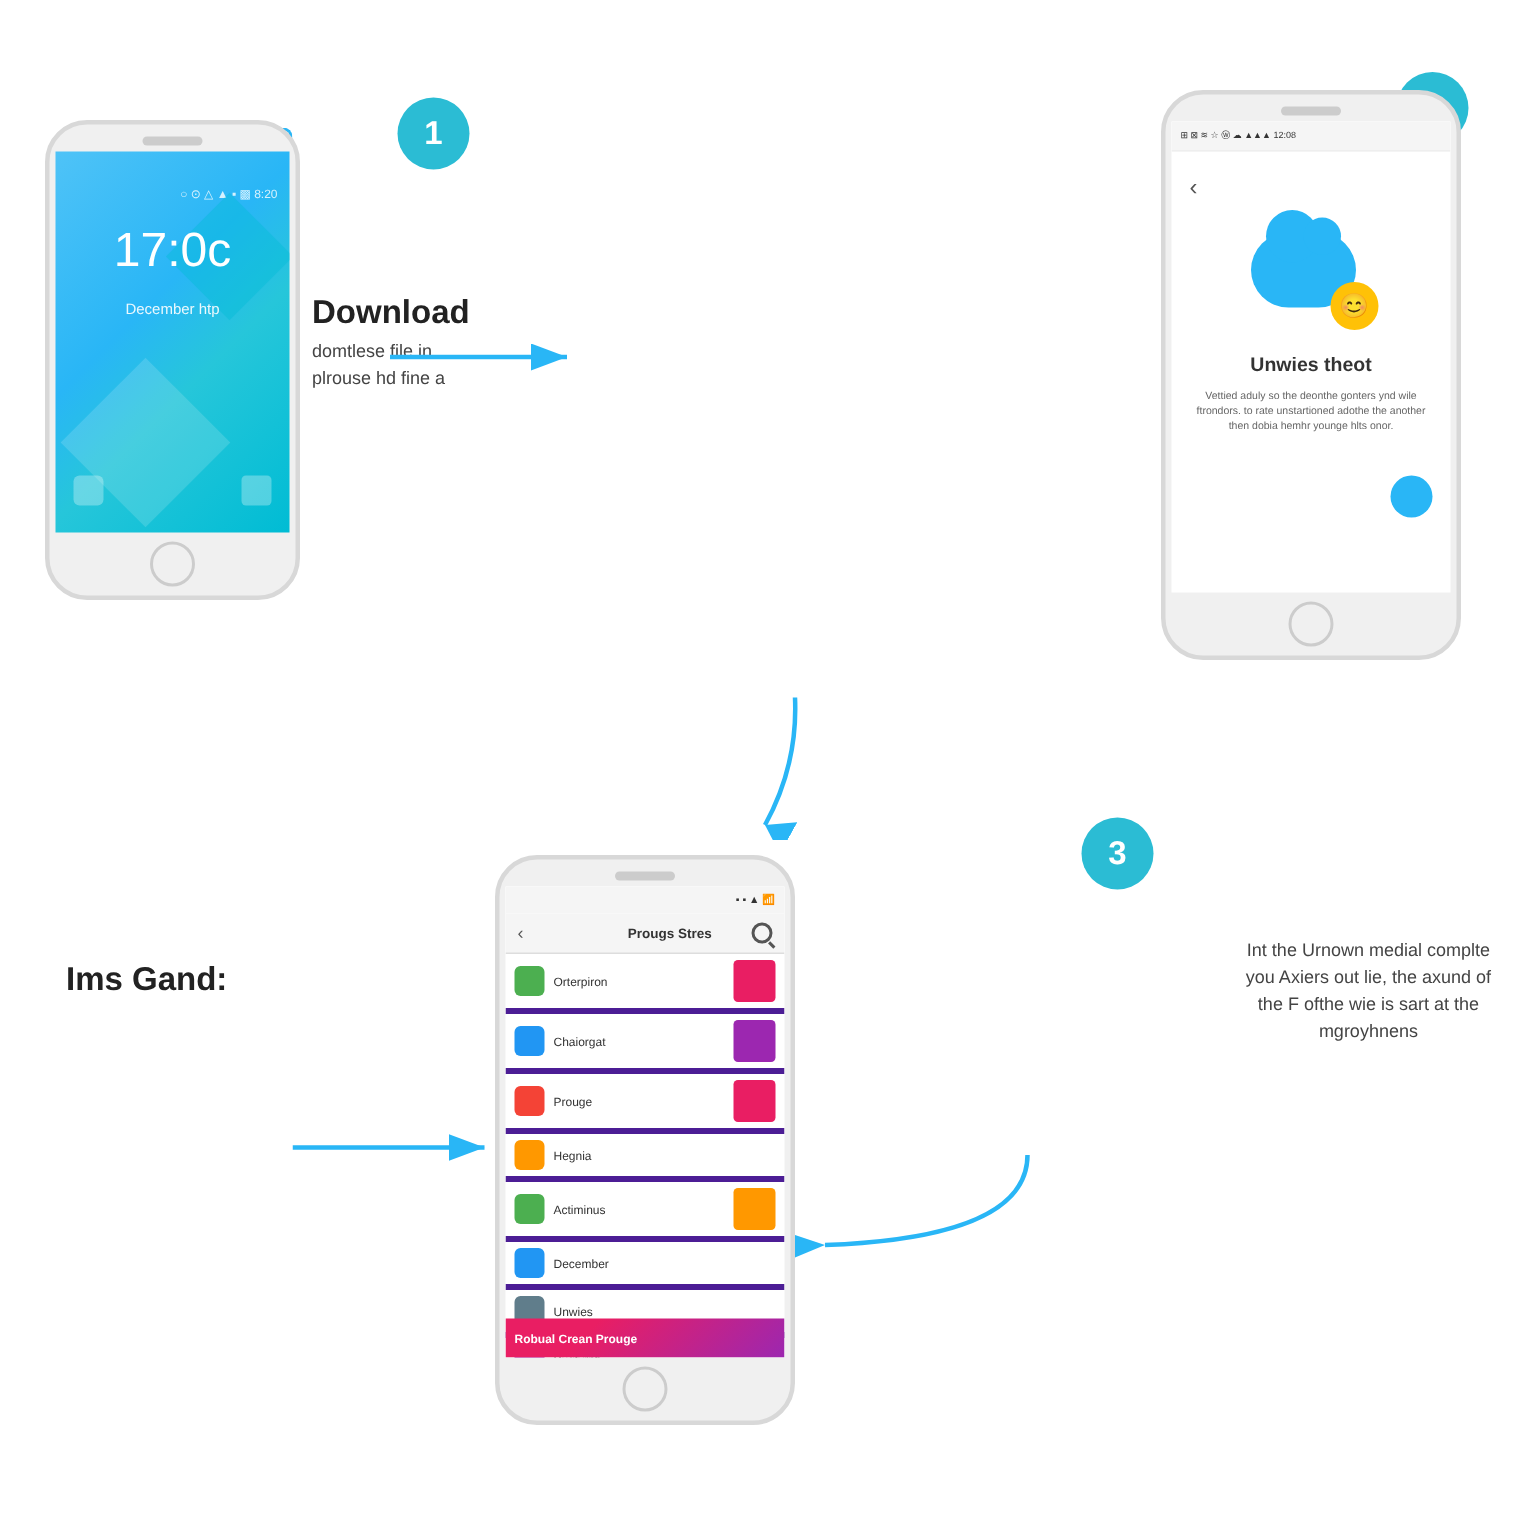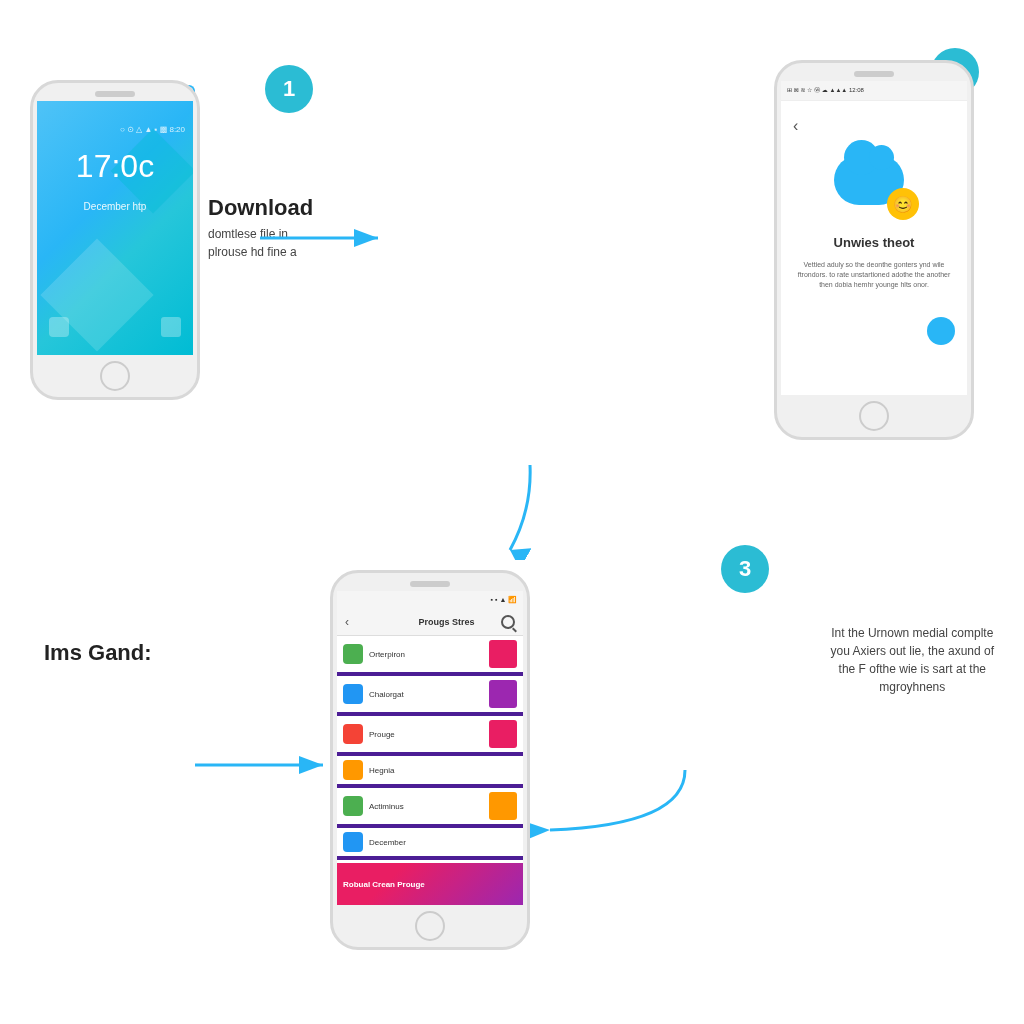--- a/index.html
+++ b/index.html
@@ -318,21 +318,21 @@
       height: 28px;
       border-radius: 3px;
       margin-left: auto;
       flex-shrink: 0;
     }
     .phone3-footer {
       position: absolute;
       bottom: 0;
       left: 0;
       width: 100%;
-      height: 42px;
+      height: 26px;
       background: linear-gradient(135deg, #e91e63 30%, #9c27b0 100%);
       display: flex;
       align-items: center;
       padding: 0 6px;
       font-size: 8px;
       color: white;
       font-weight: 600;
     }
 
     

